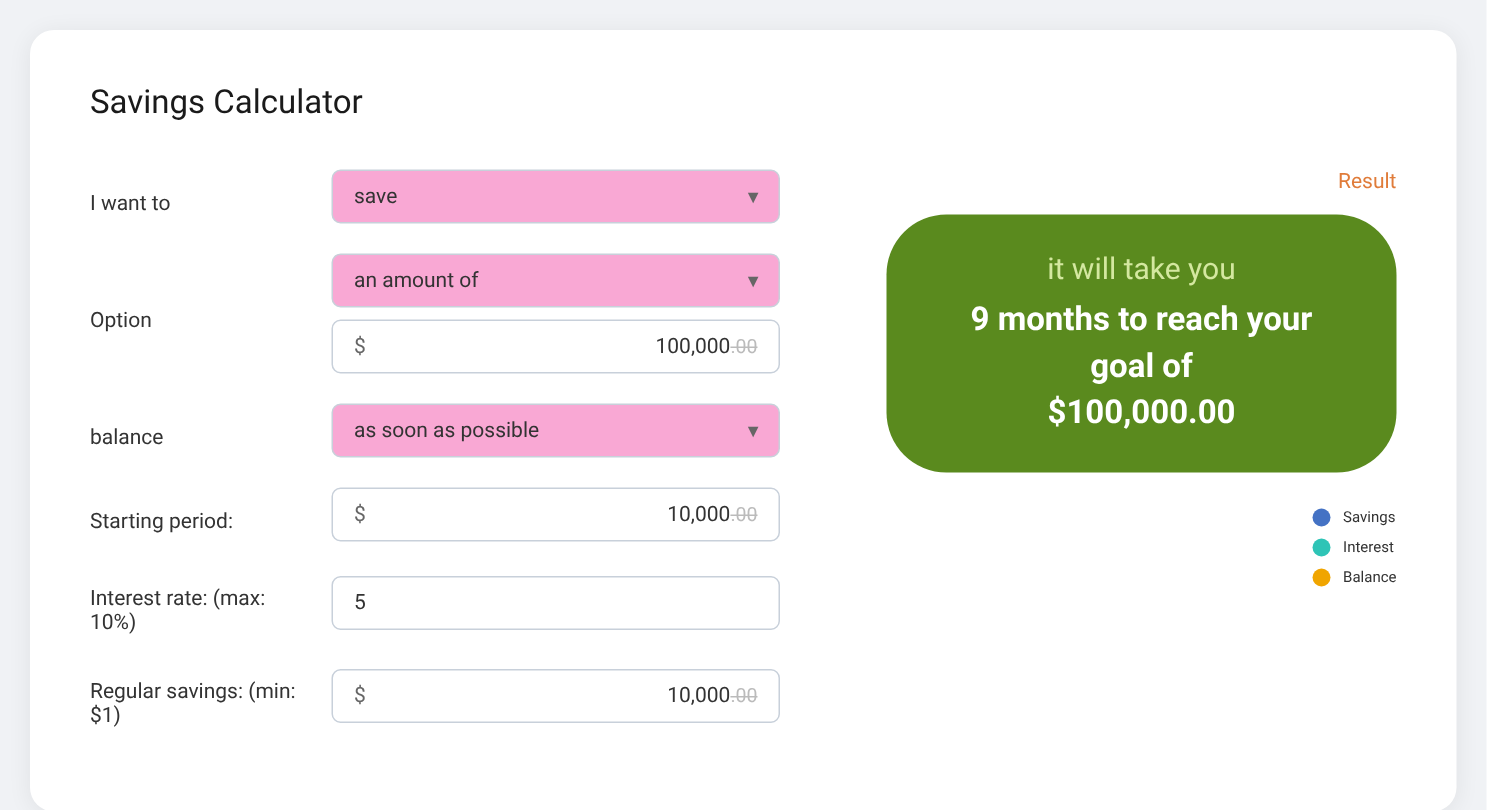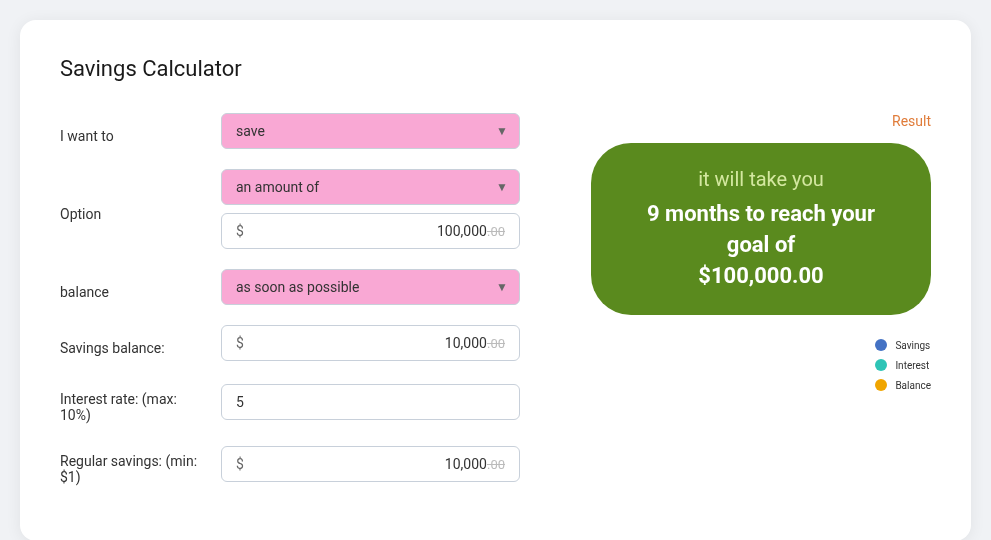--- a/index.html
+++ b/index.html
@@ -249,21 +249,21 @@
               <option>in 1 year</option>
               <option>in 2 years</option>
               <option>in 5 years</option>
             </select>
             <span class="chevron-icon">▼</span>
           </div>
         </div>
       </div>
 
       <div class="form-row">
-        <label class="form-label">Savings balance:</label>
+        <label class="form-label">Starting period:</label>
         <div class="form-controls">
           <div class="input-value-display">
             <span class="input-dollar">$</span>
             <span class="input-amount">
               <span class="amount-main">10,000</span><span class="amount-strike">.00</span>
             </span>
           </div>
         </div>
       </div>
 

